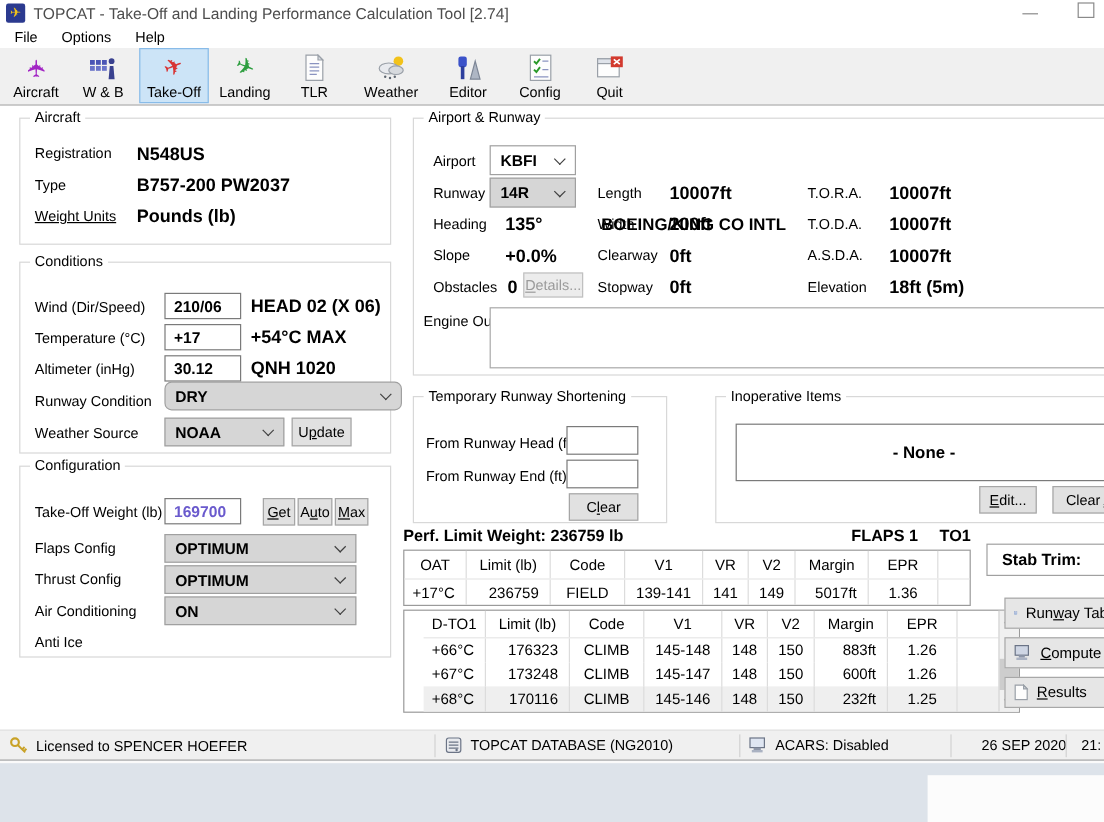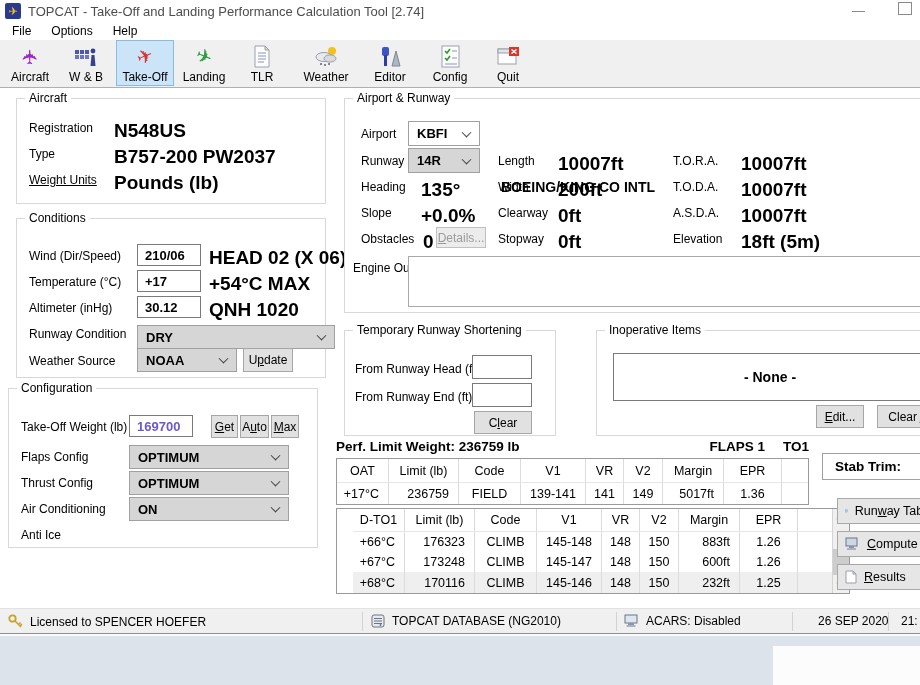--- a/index.html
+++ b/index.html
@@ -26,21 +26,21 @@
   .ticon{height:27px;display:flex;align-items:center;justify-content:center;}
   .w52{width:52px}.w56{width:56px}.w58{width:58px}.w64{width:64px}
   .glyph{font-family:"DejaVu Sans",sans-serif;font-size:20px;line-height:1;display:inline-block;}
   .g-aircraft{color:#a225c4;transform:rotate(-90deg);}
   .g-takeoff{color:#d83434;transform:rotate(-22deg);font-size:19px;}
   .g-landing{color:#2d9e3f;transform:rotate(22deg);font-size:19px;}
   
   .group{position:absolute;border:1px solid #d8d8d8;background:#fff;box-sizing:border-box;}
   .gtitle{position:absolute;top:-8px;left:8px;background:#fff;padding:0 4px;font-size:12px;}
   .al{position:absolute;font-size:12px;white-space:nowrap;}
-  .av{position:absolute;font-weight:bold;font-size:19px;white-space:nowrap;}
+  .av{position:absolute;font-weight:bold;font-size:15px;white-space:nowrap;}
   .av14{position:absolute;font-weight:bold;font-size:14px;white-space:nowrap;}
   .tin{position:absolute;border:1px solid #7a7a7a;background:#fff;font-weight:bold;font-size:13px;
        font-family:"Liberation Sans","DejaVu Sans",sans-serif;padding:0 0 0 7px;box-sizing:border-box;outline:none;}
   .combo{position:absolute;background:#d6d6d6;border:1px solid #a0a0a0;font-weight:bold;font-size:13px;
          display:flex;align-items:center;padding-left:8px;box-sizing:border-box;}
   .combo.white{background:#fff;}
   .chev{position:absolute;right:9px;top:50%;width:6px;height:6px;border-right:1px solid #404040;
         border-bottom:1px solid #404040;transform:translateY(-70%) rotate(45deg);}
   .btn{position:absolute;background:#e1e1e1;border:1px solid #a6a6a6;font-size:12px;
        display:flex;align-items:center;justify-content:center;box-sizing:border-box;cursor:default;}
@@ -216,35 +216,35 @@
     <span class="al" style="left:12px;top:30px;">Wind (Dir/Speed)</span>
     <input class="tin" style="left: 120px; top: 25px; width: 64px; height: 22px;" value="210/06">
     <span class="av" style="left:192px;top:28px;">HEAD 02 (X 06)</span>
     <span class="al" style="left:12px;top:56px;">Temperature (°C)</span>
     <input class="tin" style="left: 120px; top: 51px; width: 64px; height: 22px;" value="+17">
     <span class="av" style="left:192px;top:54px;">+54°C MAX</span>
     <span class="al" style="left:12px;top:82px;">Altimeter (inHg)</span>
     <input class="tin" style="left: 120px; top: 77px; width: 64px; height: 22px;" value="30.12">
     <span class="av" style="left:192px;top:80px;">QNH 1020</span>
     <span class="al" style="left:12px;top:108px;">Runway Condition</span>
-    <div class="combo" style="left:120px;top:106px;width:198px;height:24px;">
+    <div class="combo" style="left:120px;top:99px;width:198px;height:24px;border-radius:6px;">
       <span>DRY</span>
       <span class="chev"></span>
     </div>
     <span class="al" style="left:12px;top:135px;">Weather Source</span>
     <div class="combo" style="left:120px;top:129px;width:100px;height:24px;">
       <span>NOAA</span>
       <span class="chev"></span>
     </div>
     <div class="btn" style="left:226px;top:129px;width:50px;height:24px;">
       <span class="lbl"><span>U</span><span class="u">p</span><span>date</span></span>
     </div>
   </div>
 
-  <div class="group" style="left:8px;top:388px;width:310px;height:160px;padding-left:36px;">
+  <div class="group" style="left:16px;top:388px;width:310px;height:160px;padding-left:36px;">
     <span class="gtitle">Configuration</span>
     <span class="al" style="left:12px;top:31px;">Take-Off Weight (lb)</span>
     <input class="tin tow-val" style="left: 120px; top: 26px; width: 64px; height: 22px;" value="169700">
     <div class="btn" style="left:202px;top:26px;width:27px;height:23px;">
       <span class="lbl"><span></span><span class="u">G</span><span>et</span></span>
     </div>
     <div class="btn" style="left:231px;top:26px;width:29px;height:23px;">
       <span class="lbl"><span>A</span><span class="u">u</span><span>to</span></span>
     </div>
     <div class="btn" style="left:262px;top:26px;width:28px;height:23px;">

